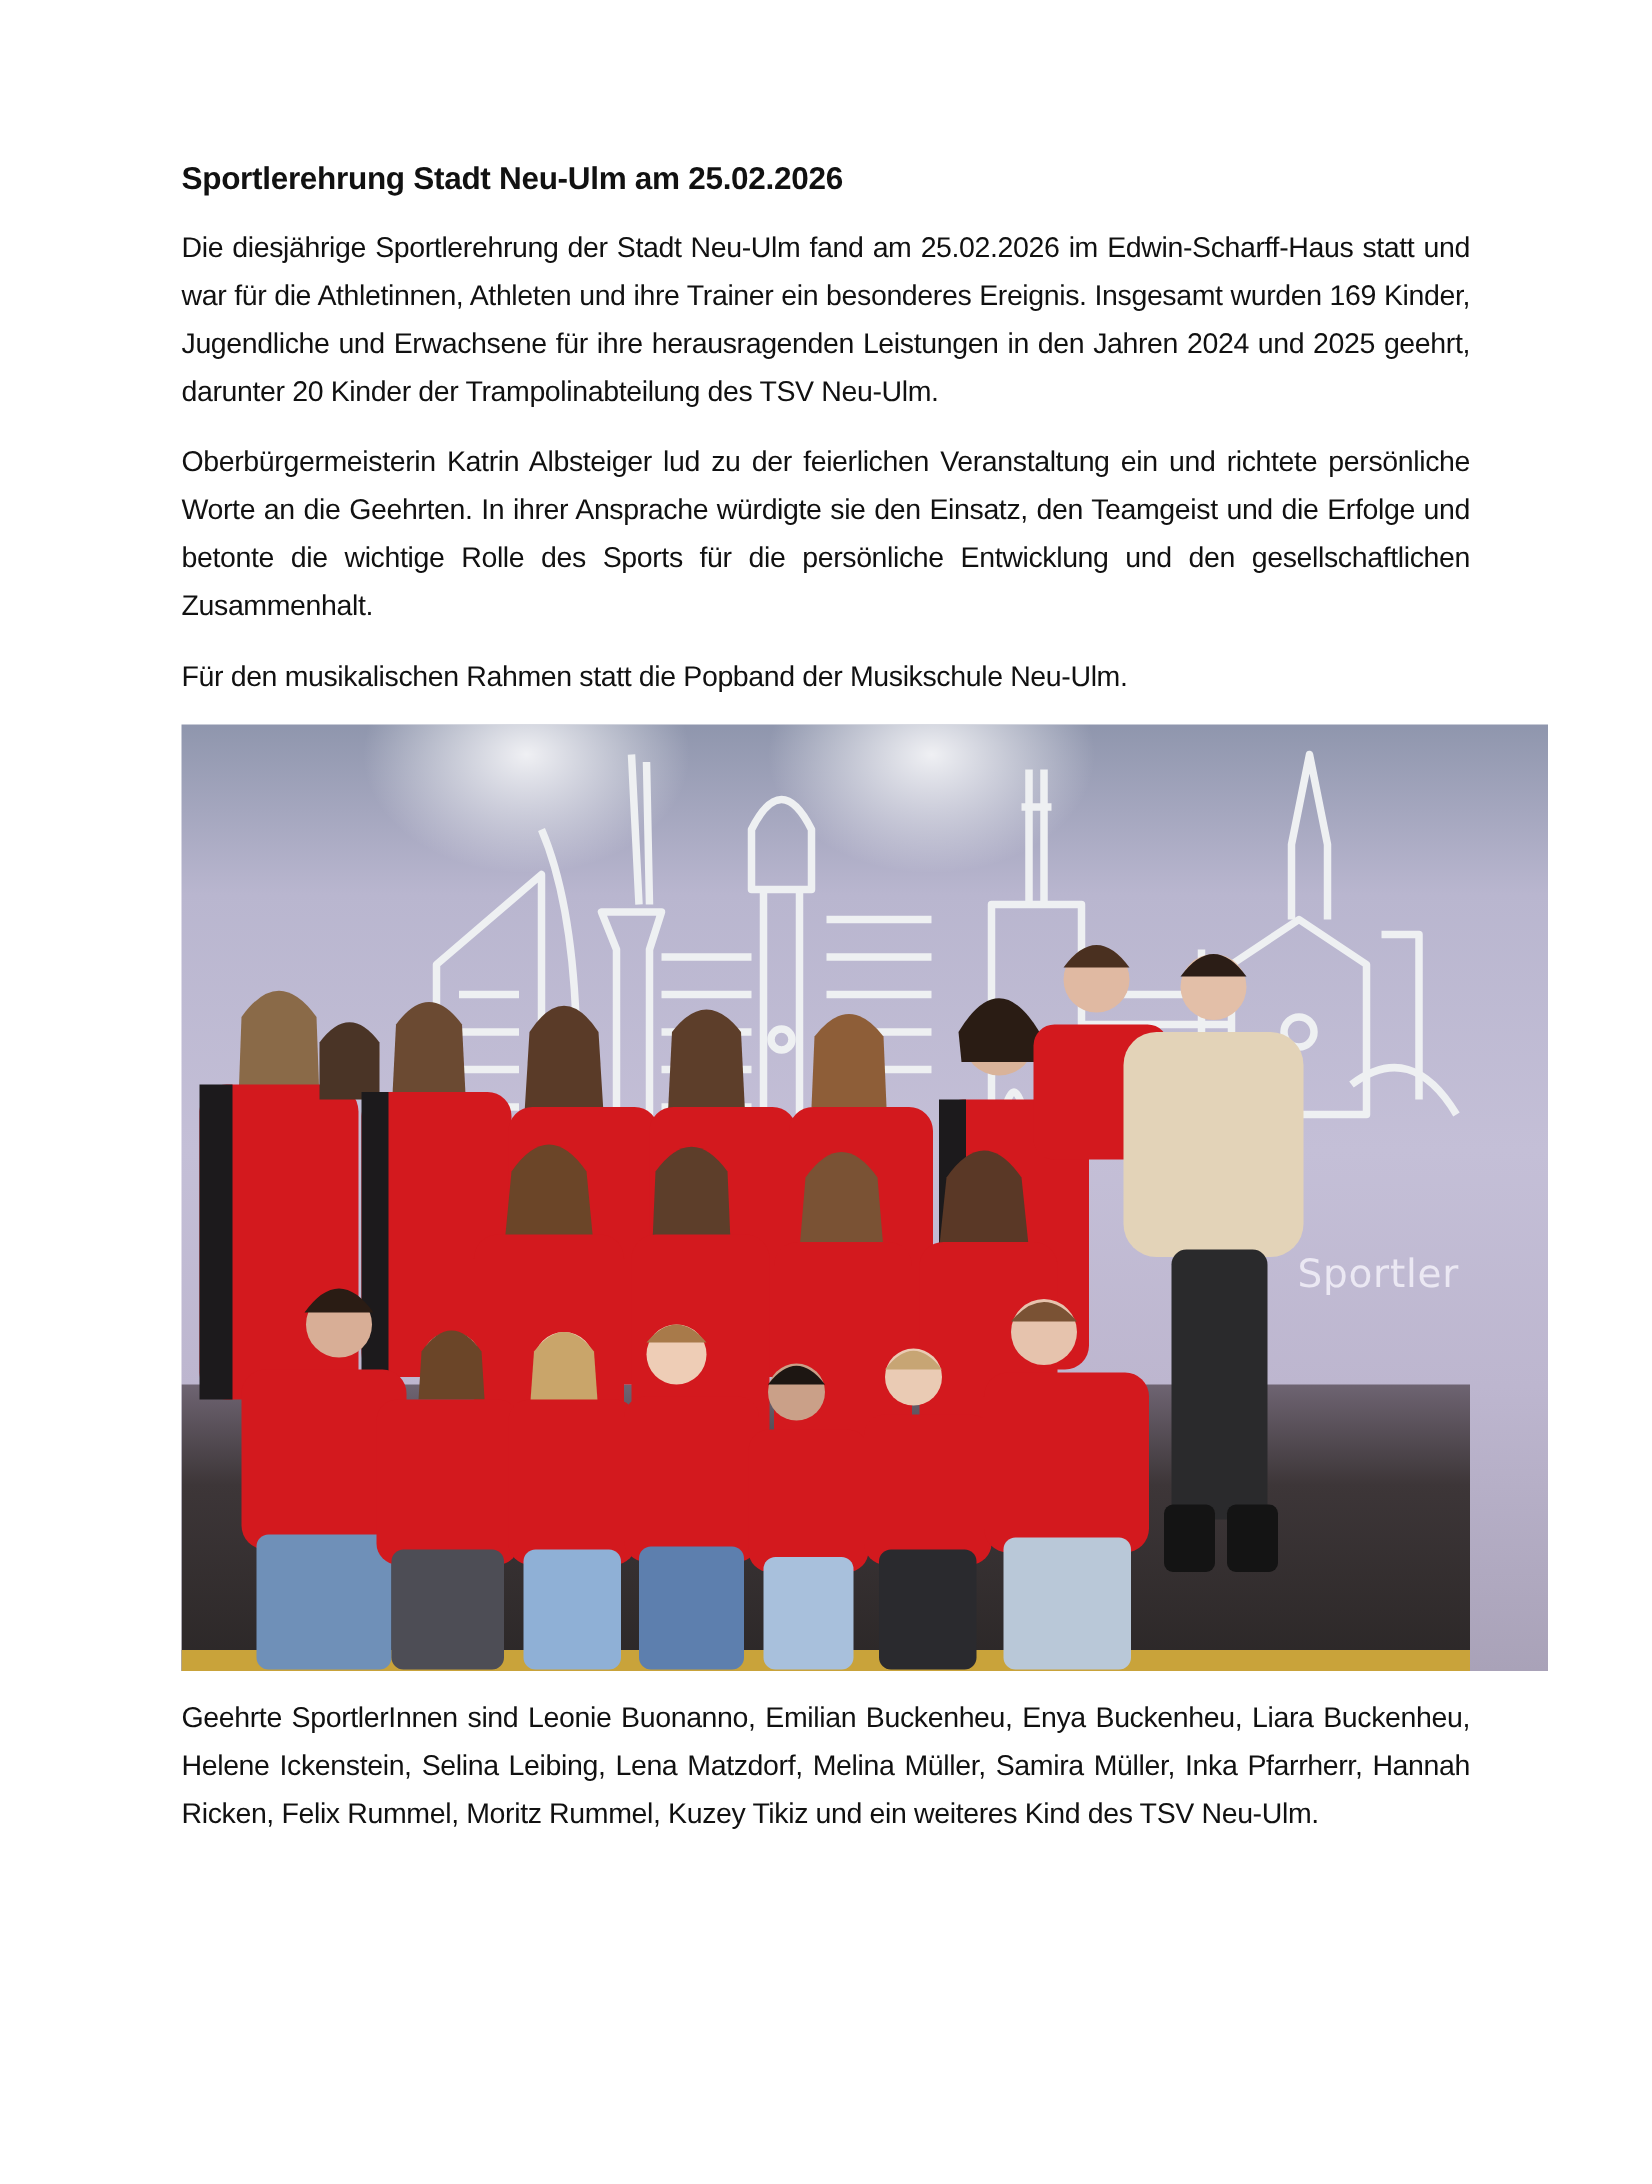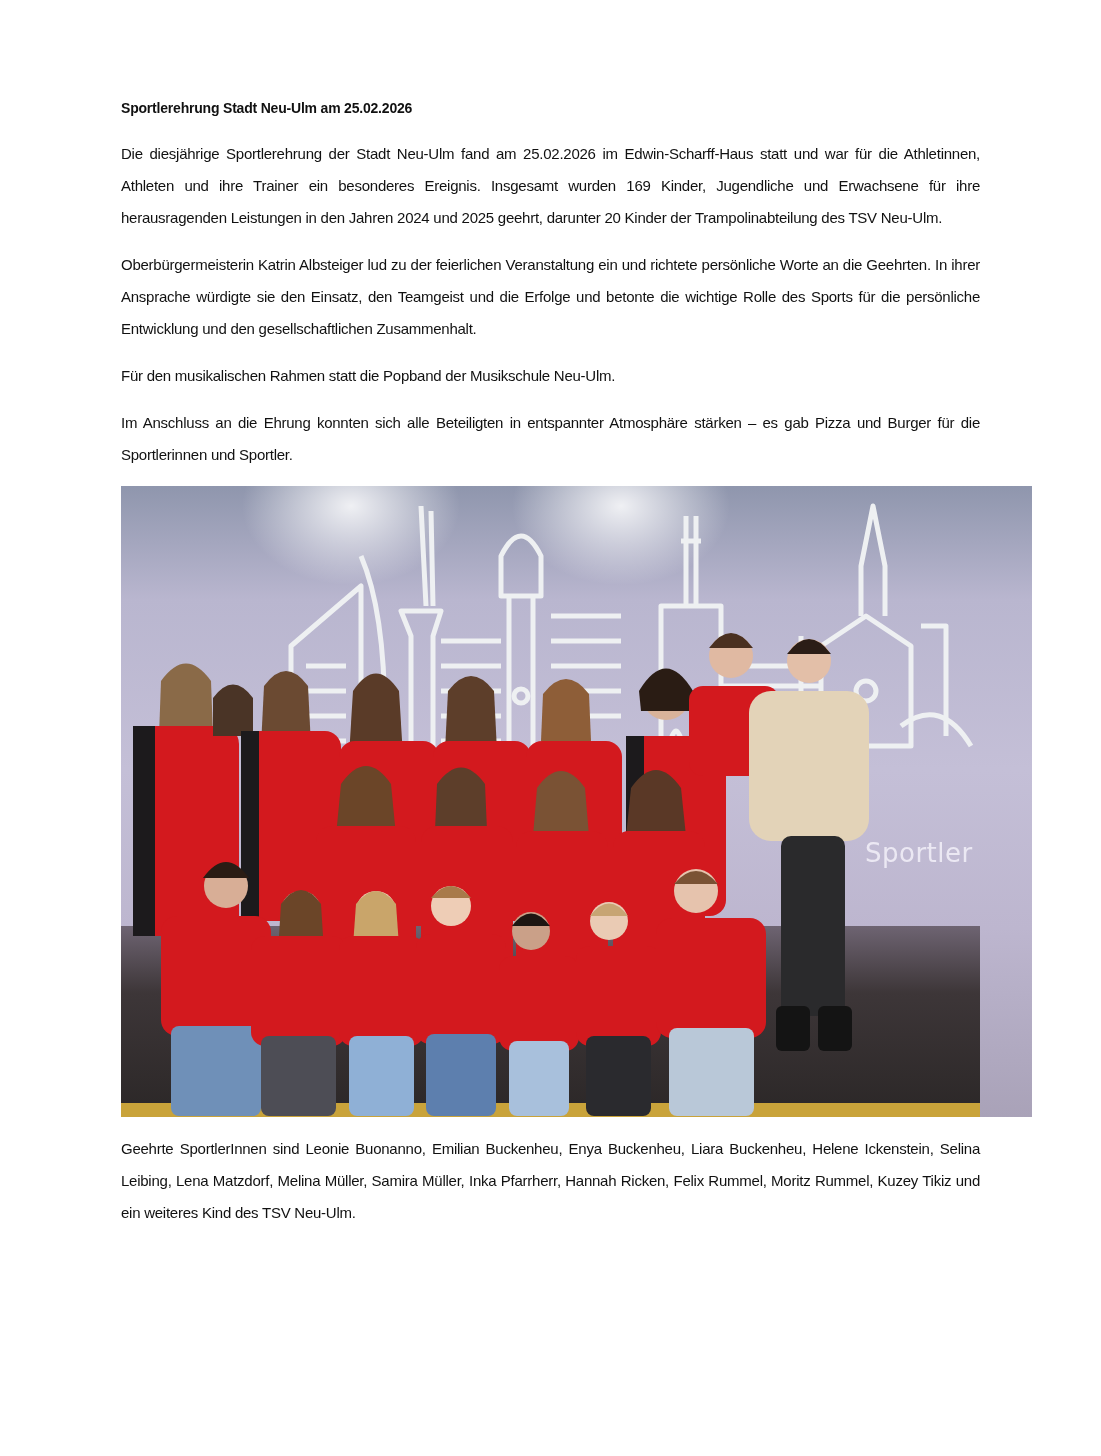--- a/index.html
+++ b/index.html
@@ -1,39 +1,38 @@
 <!DOCTYPE html>
 <html><head>
 <meta charset="utf-8">
 <style>
   html, body { margin: 0; padding: 0; background: #ffffff; }
   body { width: 1101px; height: 1456px; position: relative; overflow: hidden;
          font-family: "Liberation Sans", "DejaVu Sans", sans-serif; color: #111111; }
   .page { position: absolute; left: 121px; top: 88px; width: 859px; }
-  .title { font-weight: bold; font-size: 14px; line-height: 32px; margin: 4px 0 14px 0; letter-spacing: -0.2px; }
-  .para { font-size: 15px; line-height: 32px; margin: 0 0 15px 0; text-align: justify; letter-spacing: -0.25px; }
+  .title { font-weight: bold; font-size: 21px; line-height: 32px; margin: 16px 0 14px 0; letter-spacing: -0.2px; }
+  .para { font-size: 19px; line-height: 32px; margin: 0 0 15px 0; text-align: justify; letter-spacing: -0.25px; }
   .photo { position: relative; width: 911px; height: 631px; margin: 4px 0 16px 0; overflow: hidden;
            background: linear-gradient(180deg, #8f96ad 0%, #b9b6cf 18%, #c4bfd7 45%, #bdb6cf 70%, #a9a2b8 100%); }
   .photo .glow { position: absolute; border-radius: 50%; background: radial-gradient(ellipse at center, rgba(255,255,255,0.85) 0%, rgba(255,255,255,0) 70%); }
   .photo svg { position: absolute; left: 0; top: 0; }
   .backdrop-text { position: absolute; left: 744px; top: 352px; font-size: 26px; color: #ebe8f3; font-family: "DejaVu Sans", sans-serif; letter-spacing: 0.5px; }
   .stage { position: absolute; left: 0; top: 440px; width: 859px; height: 191px;
            background: linear-gradient(180deg, #6e6472 0%, #3d3638 35%, #2b2727 100%); }
   .stage-edge { position: absolute; left: 0; bottom: 0; width: 859px; height: 14px; background: #c9a33a; }
 </style>
 </head>
 <body>
 
 <div class="page">
   <h1 class="title">Sportlerehrung Stadt Neu-Ulm am 25.02.2026</h1>
 
   <p class="para">Die diesjährige Sportlerehrung der Stadt Neu-Ulm fand am 25.02.2026 im Edwin-Scharff-Haus statt und war für die Athletinnen, Athleten und ihre Trainer ein besonderes Ereignis. Insgesamt wurden 169 Kinder, Jugendliche und Erwachsene für ihre herausragenden Leistungen in den Jahren 2024 und 2025 geehrt, darunter 20 Kinder der Trampolinabteilung des TSV Neu-Ulm.</p>
   <p class="para">Oberbürgermeisterin Katrin Albsteiger lud zu der feierlichen Veranstaltung ein und richtete persönliche Worte an die Geehrten. In ihrer Ansprache würdigte sie den Einsatz, den Teamgeist und die Erfolge und betonte die wichtige Rolle des Sports für die persönliche Entwicklung und den gesellschaftlichen Zusammenhalt.</p>
   <p class="para">Für den musikalischen Rahmen statt die Popband der Musikschule Neu-Ulm.</p>
-  <p class="para">Im Anschluss an die Ehrung konnten sich alle Beteiligten in entspannter Atmosphäre stärken – es gab Pizza und Burger für die Sportlerinnen und Sportler.</p>
 
   <div class="photo" title="Group photo of the TSV Neu-Ulm trampoline department in red and black jackets on stage in front of a Neu-Ulm skyline backdrop">
     <div class="glow" style="left:120px;top:-60px;width:220px;height:160px;"></div>
     <div class="glow" style="left:390px;top:-60px;width:220px;height:160px;"></div>
 
     <svg width="859" height="631" viewBox="0 0 859 631">
       <g fill="none" stroke="#eef0f2" stroke-width="5" stroke-linejoin="round">
         <path d="M170 300 L170 160 L240 100 L240 300"></path>
         <path d="M240 70 Q270 140 262 290"></path>
         <path d="M185 180 h40 M185 205 h40 M185 230 h40 M185 255 h40"></path>

